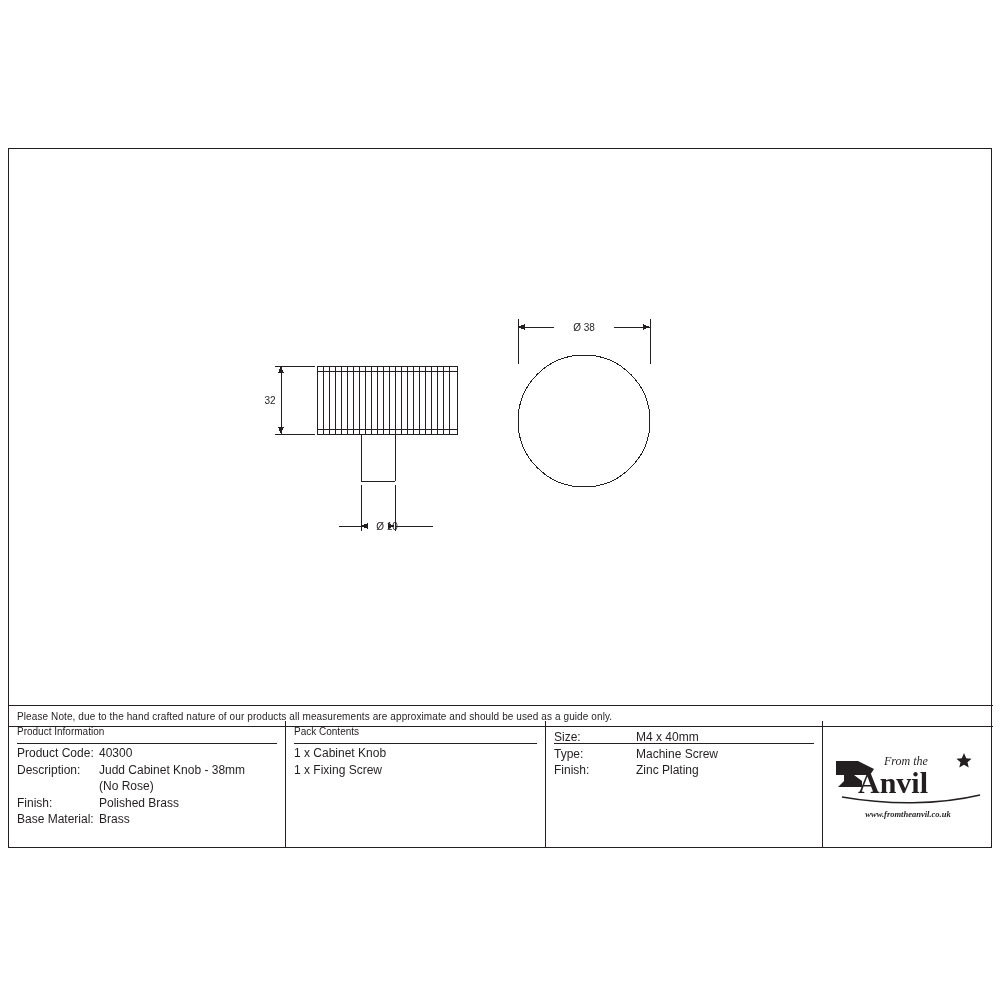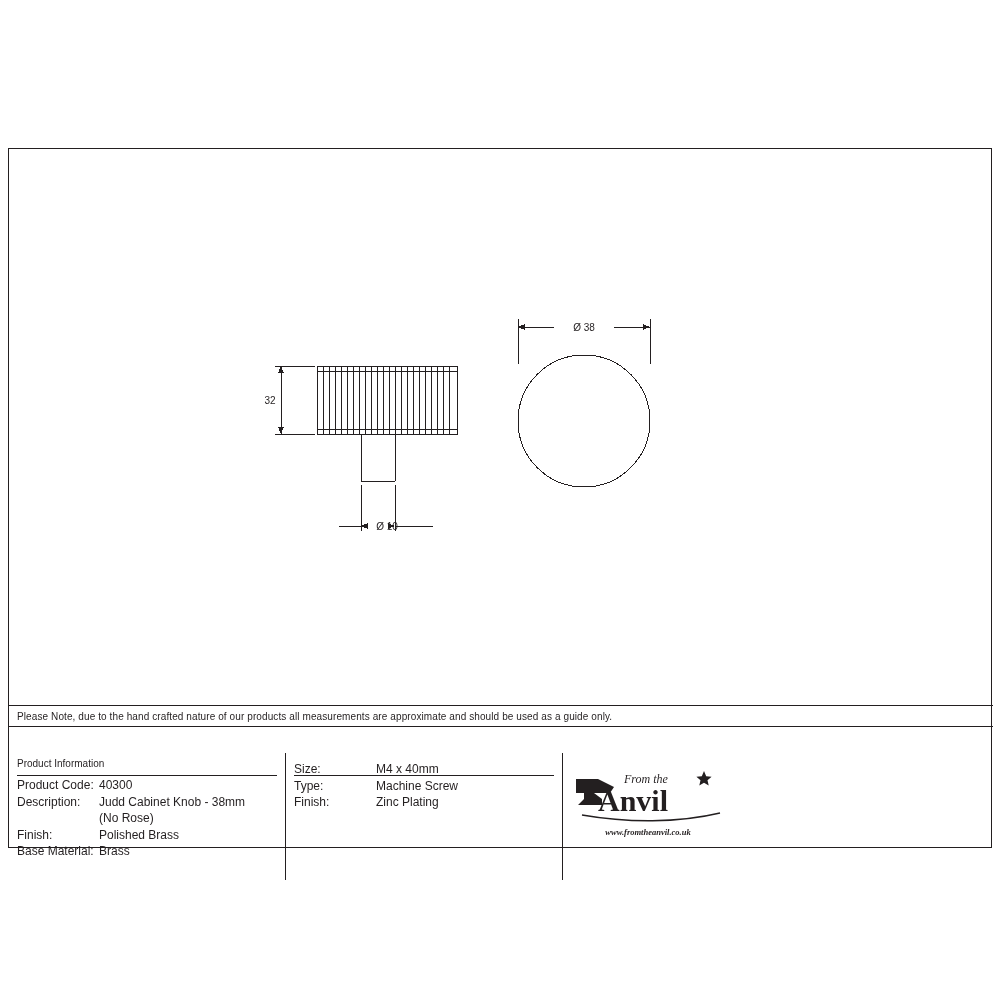--- a/index.html
+++ b/index.html
@@ -62,21 +62,20 @@
     left: 0;
     top: 572px;
     width: 984px;
     height: 127px;
     display: flex;
   }
   .col {
     box-sizing: border-box;
     position: relative;
     height: 100%;
-    margin-top: 32px;
   }
   .col-product { width: 277px; border-right: 1px solid #231f20; }
   .col-pack    { width: 260px; border-right: 1px solid #231f20; }
   .col-screws  { width: 277px; border-right: 1px solid #231f20; }
   .col-logo    { width: 170px; }
 
   .col-title {
     font-size: 10px;
     color: #231f20;
     padding: 5px 0 0 8px;
@@ -102,21 +101,21 @@
   .kv-sub .k { width: 82px; flex: 0 0 82px; }
 
   .plain-line { line-height: 16.5px; }
 
   
   .logo-wrap {
     position: absolute;
     left: 0; top: 0;
     width: 100%; height: 100%;
     display: flex;
-    align-items: flex-start;
+    align-items: center;
     justify-content: center;
   }
 
   .dim-text {
     font-family: "Liberation Sans", sans-serif;
     font-size: 10px;
     fill: #231f20;
   }
 </style>
 </head>
@@ -217,20 +216,28 @@
           <span class="k">Finish:</span>
           <span class="v">Polished Brass</span>
         </div>
         <div class="kv">
           <span class="k">Base Material:</span>
           <span class="v">Brass</span>
         </div>
       </div>
     </div>
 
+    <div class="col col-pack">
+      <div class="col-title">Pack Contents</div>
+      <div class="col-rule"></div>
+      <div class="col-body">
+        <div class="plain-line">1 x Cabinet Knob</div>
+        <div class="plain-line">1 x Fixing Screw</div>
+      </div>
+    </div>
 
     <div class="col col-screws">
       <div class="col-rule"></div>
       <div class="col-body">
         <div class="kv">
           <span class="k">Size:</span>
           <span class="v">M4 x 40mm</span>
         </div>
         <div class="kv">
           <span class="k">Type:</span>

